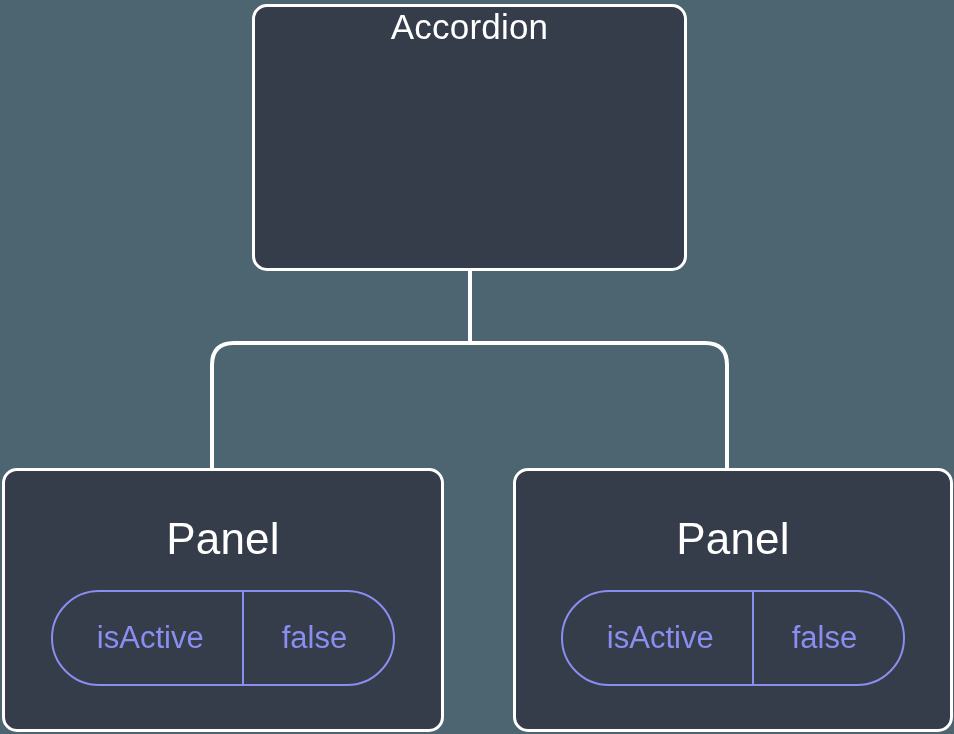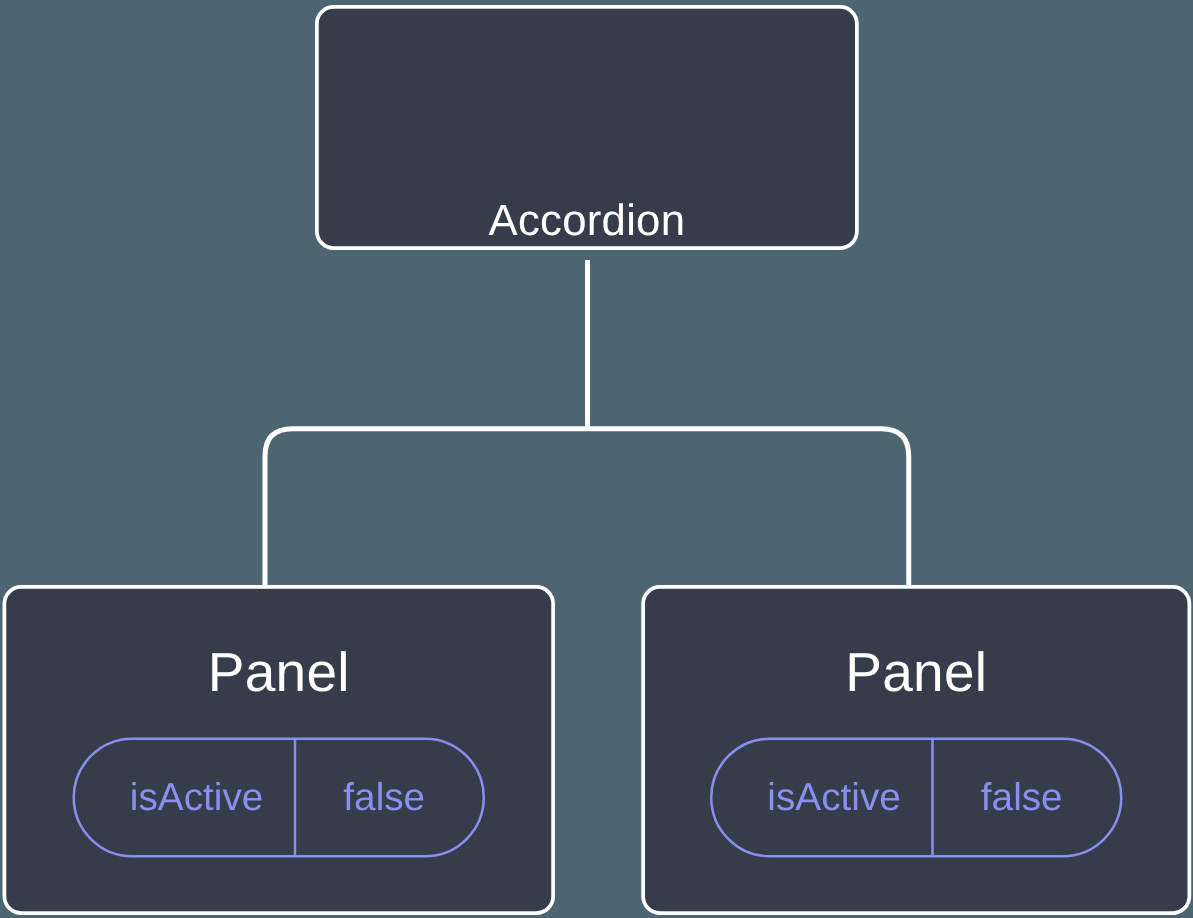--- a/index.html
+++ b/index.html
@@ -44,22 +44,22 @@
     display: flex;
     flex-direction: column;
     align-items: center;
     z-index: 2;
   }
 
   .node-root {
     left: 252px;
     top: 4px;
     width: 435px;
-    height: 196px;
-    justify-content: flex-end;
+    height: 267px;
+    justify-content: flex-start;
   }
 
   .node-panel-left {
     left: 2px;
     top: 468px;
     width: 442px;
     height: 264px;
     justify-content: flex-start;
     padding-top: 48px;
   }
@@ -105,21 +105,21 @@
     align-items: center;
     justify-content: center;
     color: #8a8ef0;
     font-size: 31px;
     line-height: 36px;
     white-space: nowrap;
     box-sizing: border-box;
   }
 
   .prop-key {
-    padding: 0 24px 0 44px;
+    padding: 0 38px 0 44px;
   }
 
   .prop-value {
     padding: 0 46px 0 38px;
     border-left: 2px solid #8a8ef0;
     text-align: center;
   }
 </style>
 </head>
 <body>

